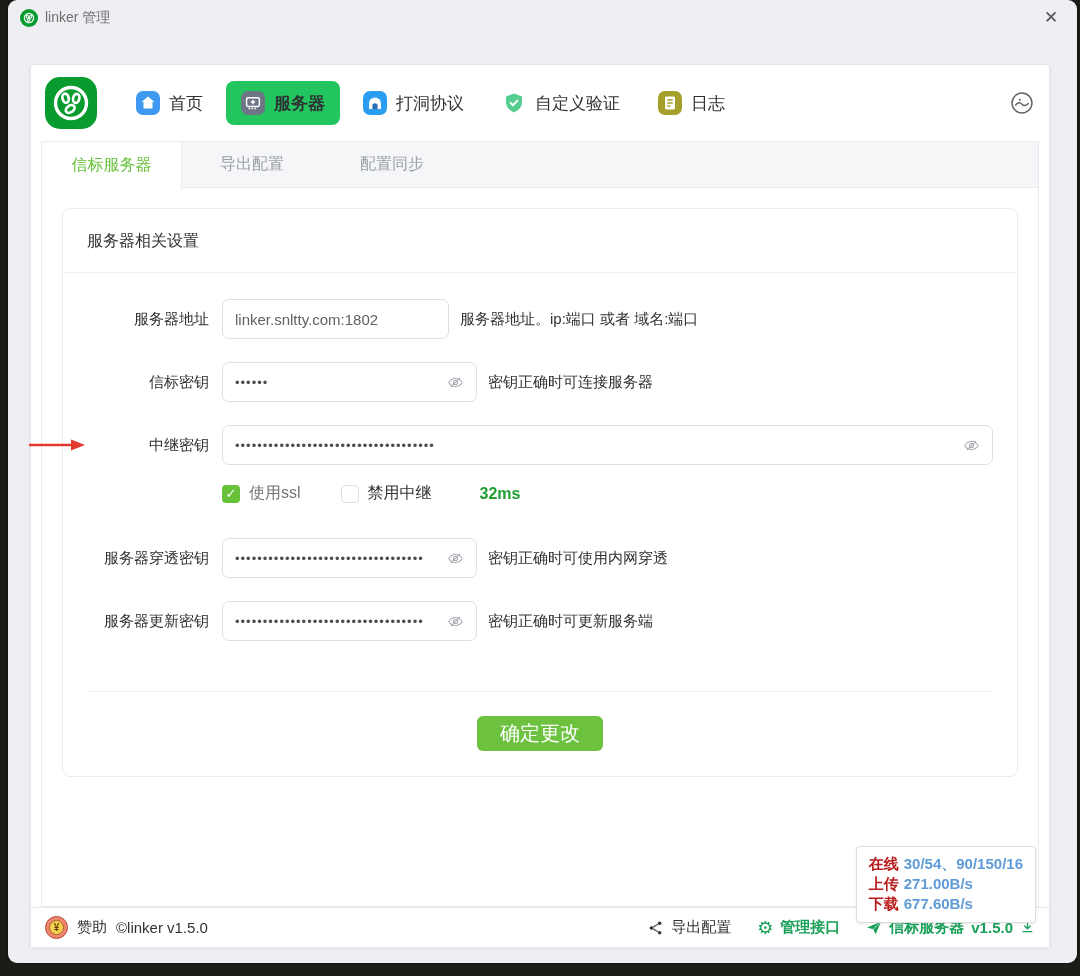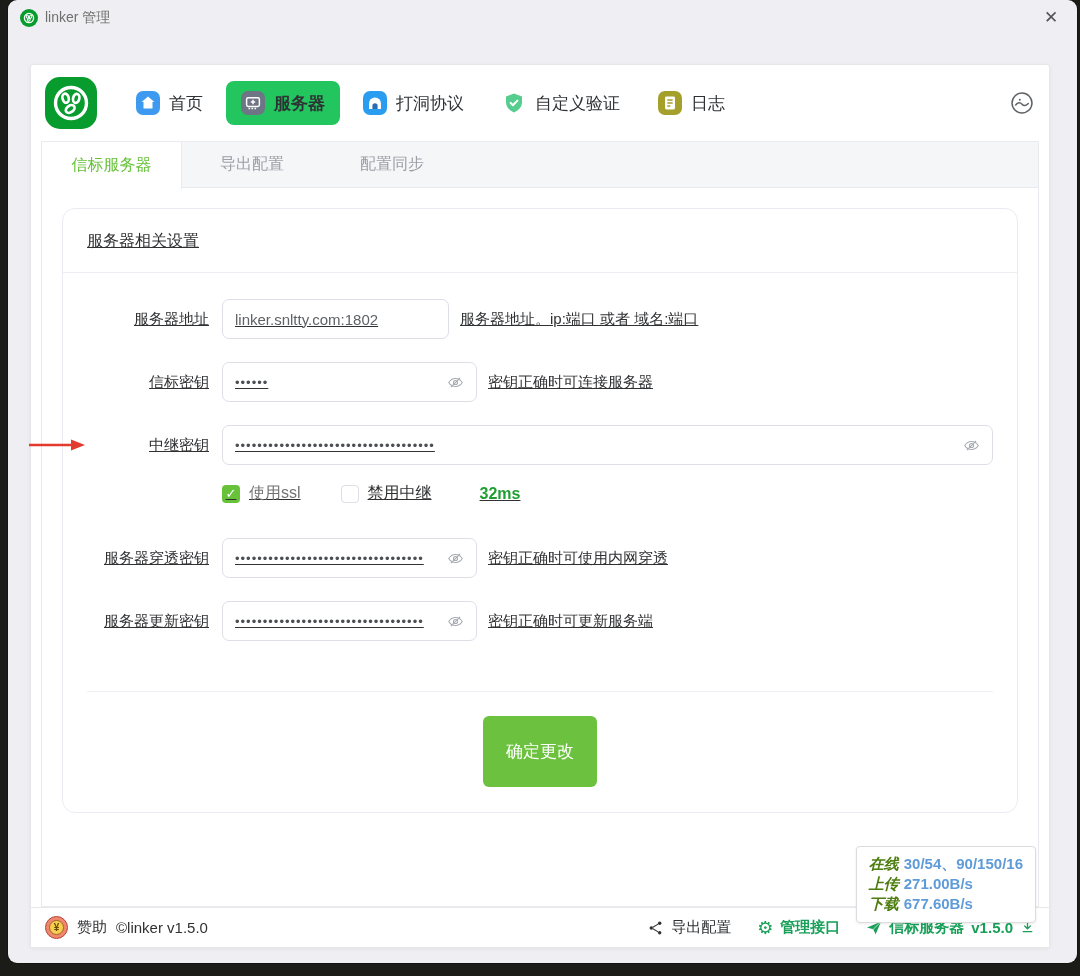--- a/index.html
+++ b/index.html
@@ -40,21 +40,21 @@
   
   .content-box {
     position:absolute; left:10px; right:10px; top:76px; bottom:40px;
     border:1px solid #e9ebf0; background:#fff;
   }
   .subtab-strip { height:46px; background:#f5f6f8; border-bottom:1px solid #e9ebf0; display:flex; }
   .subtab { width:140px; display:flex; align-items:center; justify-content:center;
     font-size:16px; color:#9c9fa6; cursor:pointer; position:relative; }
   .subtab.active { background:#fff; color:#67c23a; height:47px; border-right:1px solid #e9ebf0; z-index:2; }
   
-  .card { margin:20px; border:1px solid #e9ecf2; border-radius:13px; background:#fff;text-decoration:underline; }
+  .card { margin:20px; border:1px solid #e9ecf2; border-radius:8px; background:#fff; }
   .card-header { padding:22px 24px 20px 24px; font-size:16px; color:#303133; border-bottom:1px solid #edeff4; }
   .card-body { padding:26px 24px 0 24px; }
   .form-row { display:flex; align-items:center; margin-bottom:23px; }
   .form-label { width:122px; flex:none; text-align:right; font-size:15px; color:#303133;
     margin-right:13px; position:relative; white-space:nowrap; }
   .annot-arrow { position:absolute; left:-58px; top:50%; transform:translateY(-50%); }
   .input-box { height:40px; border:1px solid #dcdfe6; border-radius:7px; background:#fff;
     display:flex; align-items:center; padding:0 12px; font-size:15px; color:#5f6266; }
   .input-box .value { overflow:hidden; white-space:nowrap; flex:1; }
   .input-box .dots { letter-spacing:1px; font-size:13px; color:#4c4f53; }
@@ -69,29 +69,29 @@
     display:flex; align-items:center; justify-content:center; cursor:pointer; }
   .checkbox.checked { background:#67c23a; color:#fff; font-size:13px; font-weight:bold; }
   .checkbox.unchecked { background:#fff; border:1px solid #dcdfe6; }
   .check-label { font-size:16px; cursor:pointer; }
   .check-label.on { color:#737373; }
   .check-label.off { color:#303133; }
   .check-group { display:flex; align-items:center; margin-right:40px; }
   .latency { font-size:16px; font-weight:bold; color:#1f9e32; margin-left:8px; }
   
   .card-footer { border-top:1px solid #edeff4; margin-top:50px; padding:24px 0 25px 0; text-align:center; }
-  .submit-btn { display:inline-block; background:#6cc23f; color:#fff; font-size:17px;
-    border:none; border-radius:6px; padding:24px 23px; cursor:pointer;
+  .submit-btn { display:inline-block; background:#6cc23f; color:#fff; font-size:20px;
+    border:none; border-radius:6px; padding:4px 23px; cursor:pointer;
     font-family:inherit; }
   
   .stats-box { position:absolute; right:13px; bottom:24px; background:#fff;
     border:1px solid #dcdcdf; border-radius:4px; box-shadow:0 1px 3px rgba(0,0,0,.08);
     padding:7px 12px 8px 12px; z-index:5; min-width:168px; }
   .stats-row { font-size:15px; font-weight:bold; line-height:20px; white-space:nowrap; }
-  .stats-row .s-label { color:#4d7c0f; margin-right:5px;font-style:italic; }
+  .stats-row .s-label { color:#b91c1c; margin-right:5px; }
   .stats-row .s-value { color:#5e9bd8; }
   
   .panel-footer { position:absolute; left:0; right:0; bottom:0; height:40px;
     border-top:1px solid #e8e8eb; display:flex; align-items:center; padding:0 14px; background:#fff; }
   .foot-left { display:flex; align-items:center; gap:9px; font-size:15px; color:#303133; }
   .coin { width:23px; height:23px; border-radius:50%; background:#f0876d; border:1px solid #b5473a;
     display:flex; align-items:center; justify-content:center; }
   .coin .coin-inner { width:15px; height:15px; border-radius:50%; background:#f7cf4e; border:1px solid #a3652a;
     color:#6b4a08; font-size:10px; font-weight:bold; display:flex; align-items:center; justify-content:center; line-height:1; }
   .foot-right { margin-left:auto; display:flex; align-items:center; gap:26px; }

